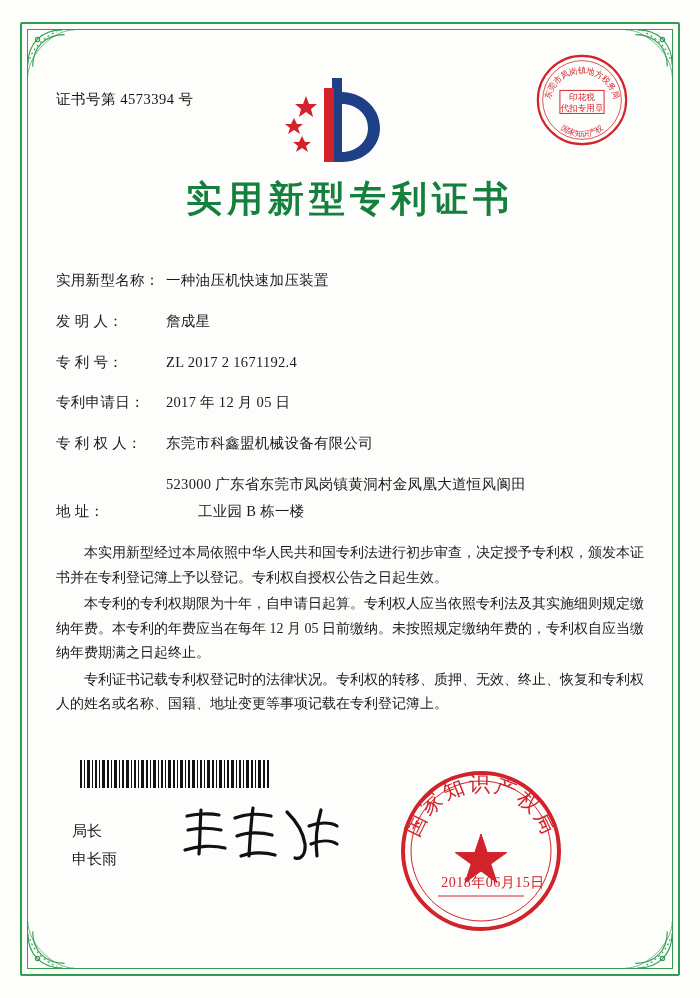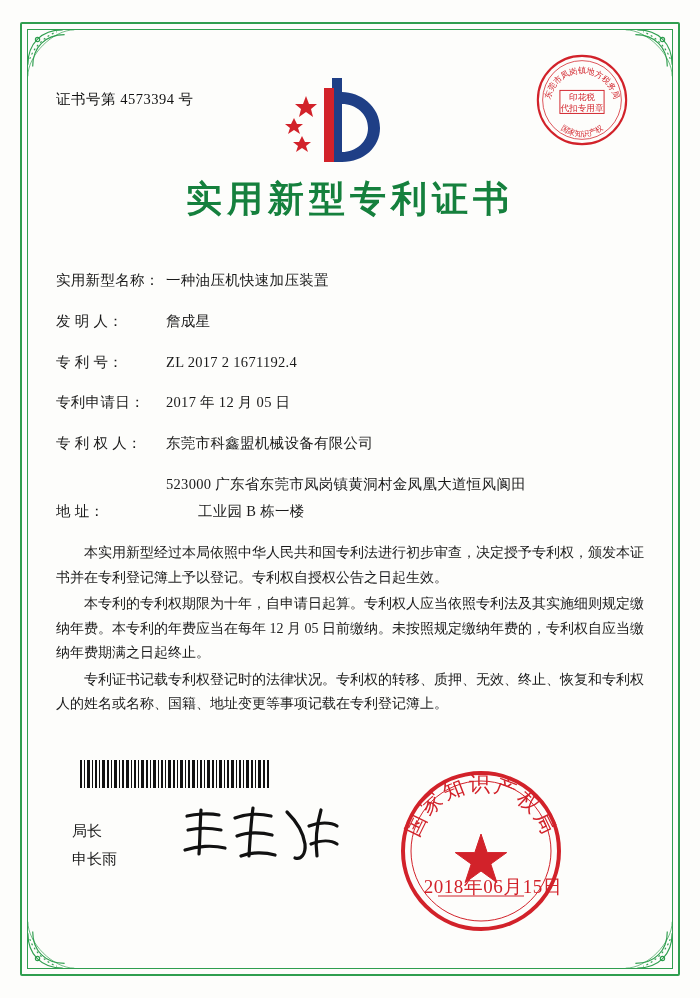--- a/index.html
+++ b/index.html
@@ -185,21 +185,21 @@
     width: 166px;
     height: 166px;
   }
   .seal svg { display: block; width: 100%; height: 100%; }
   .seal-date {
     position: absolute;
     left: 418px;
     top: 874px;
     width: 150px;
     text-align: center;
-    font-size: 19px;
+    font-size: 14px;
     color: #d2222a;
     letter-spacing: 0.5px;
   }
 
   .footer {
     position: absolute;
     left: 0;
     right: 0;
     top: 920px;
     text-align: center;

